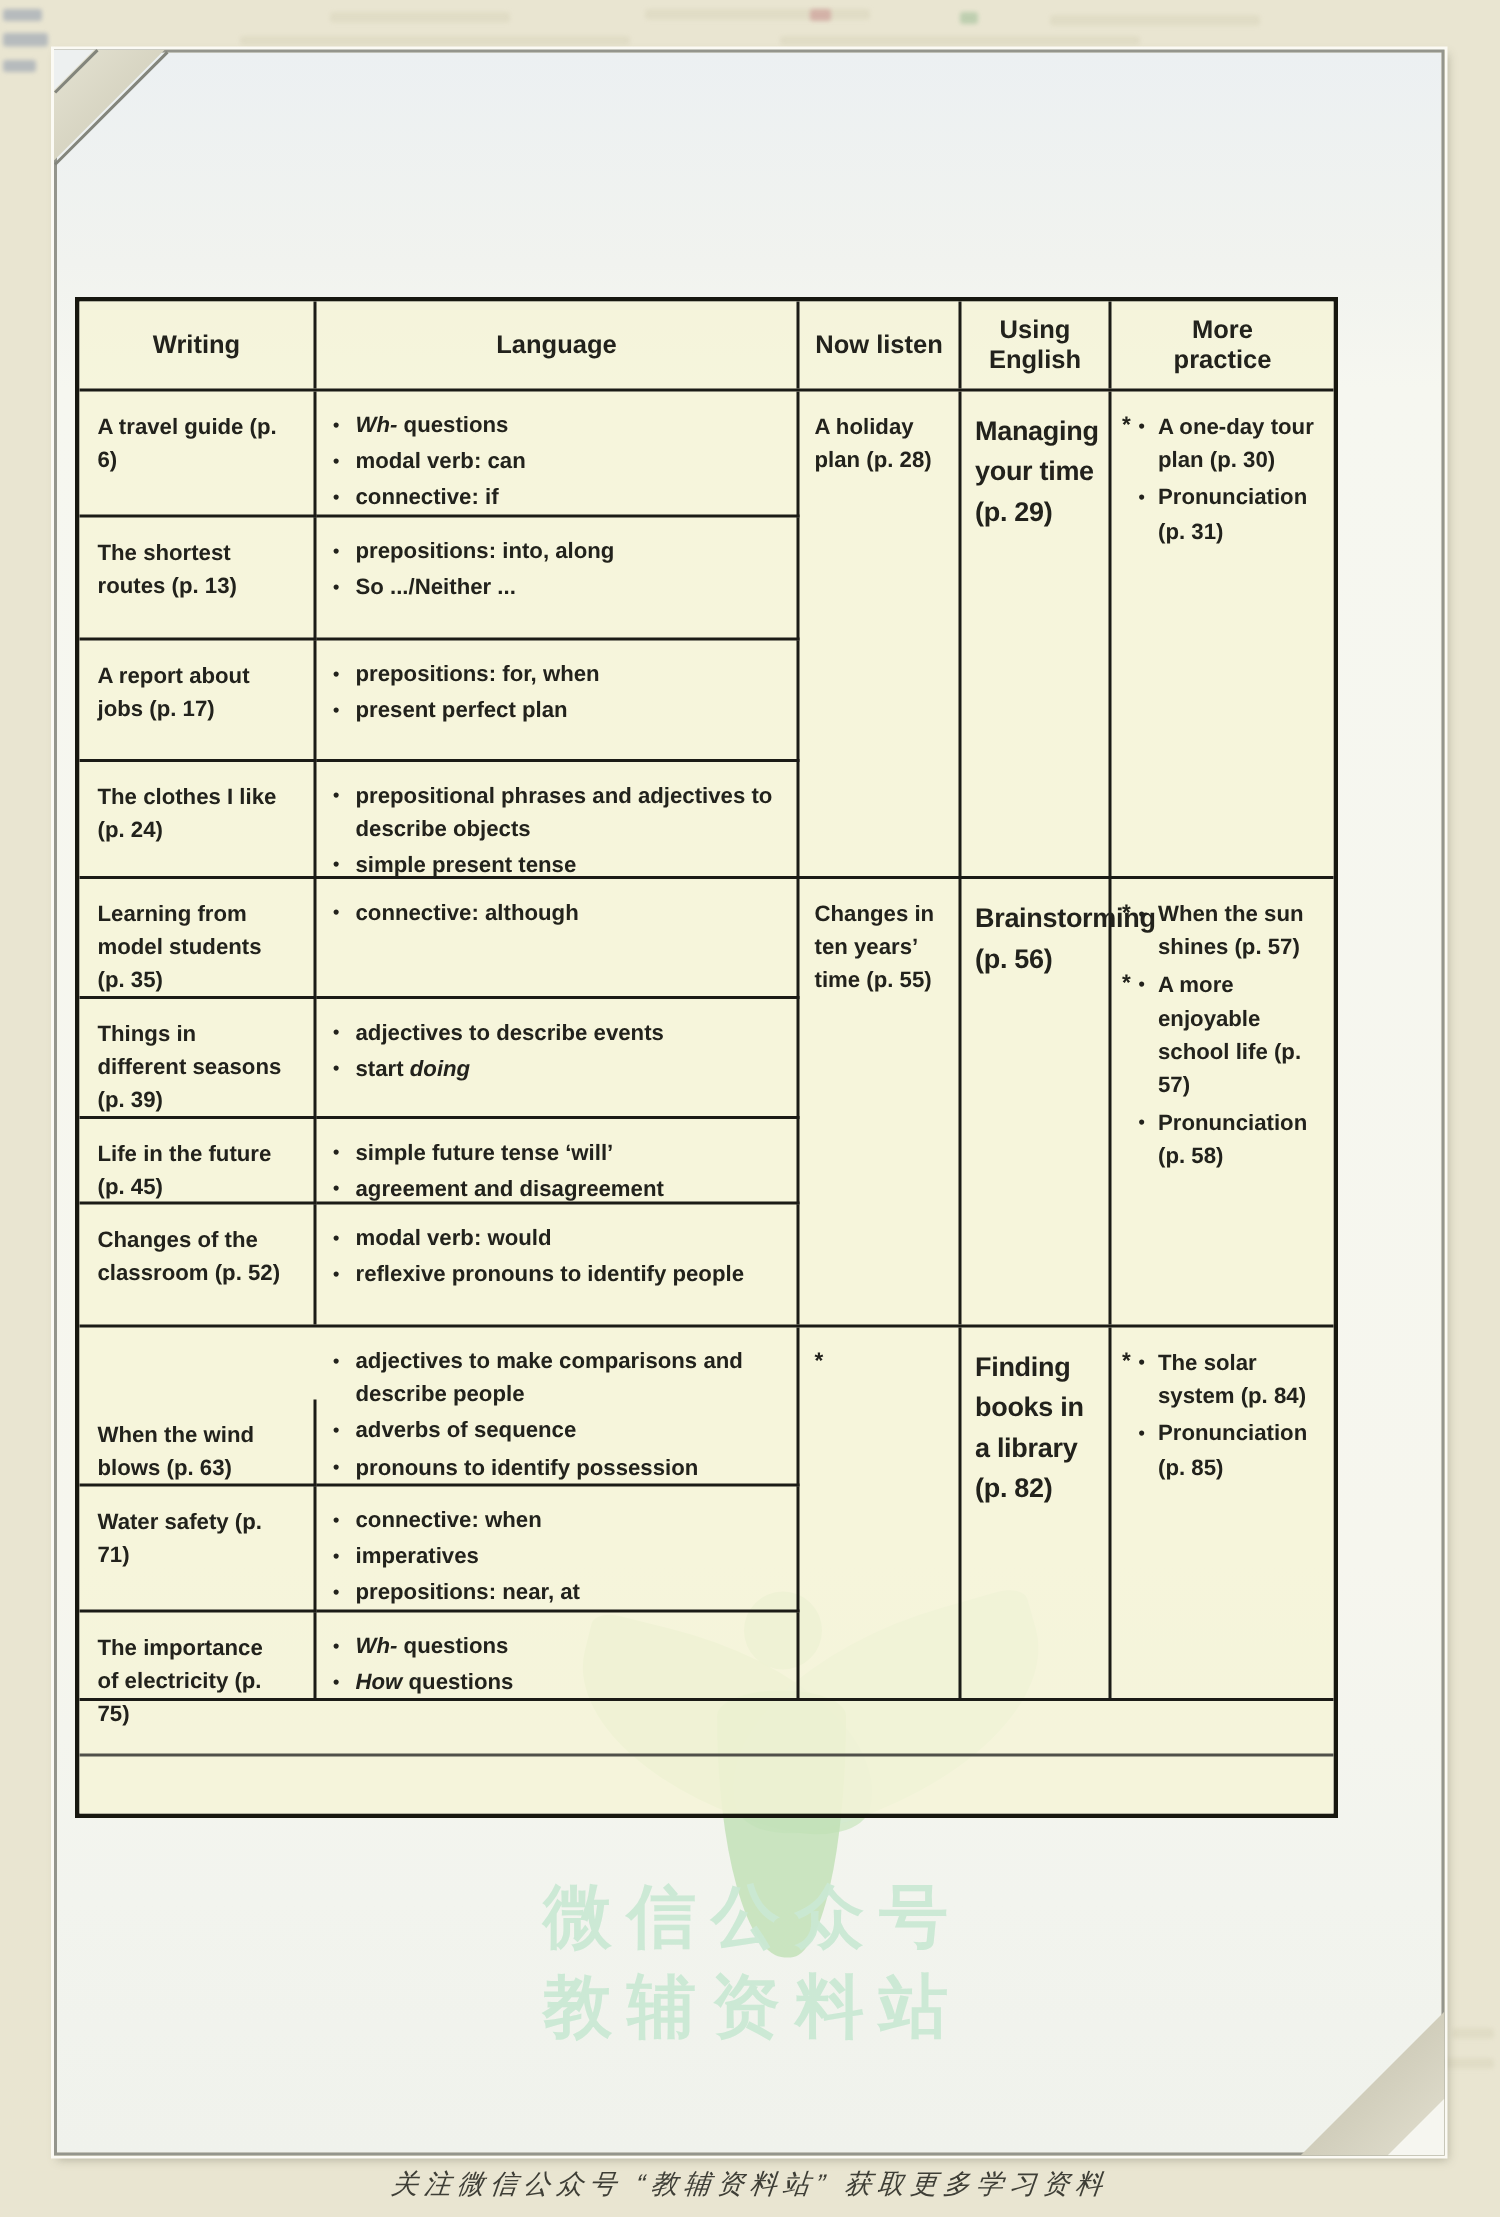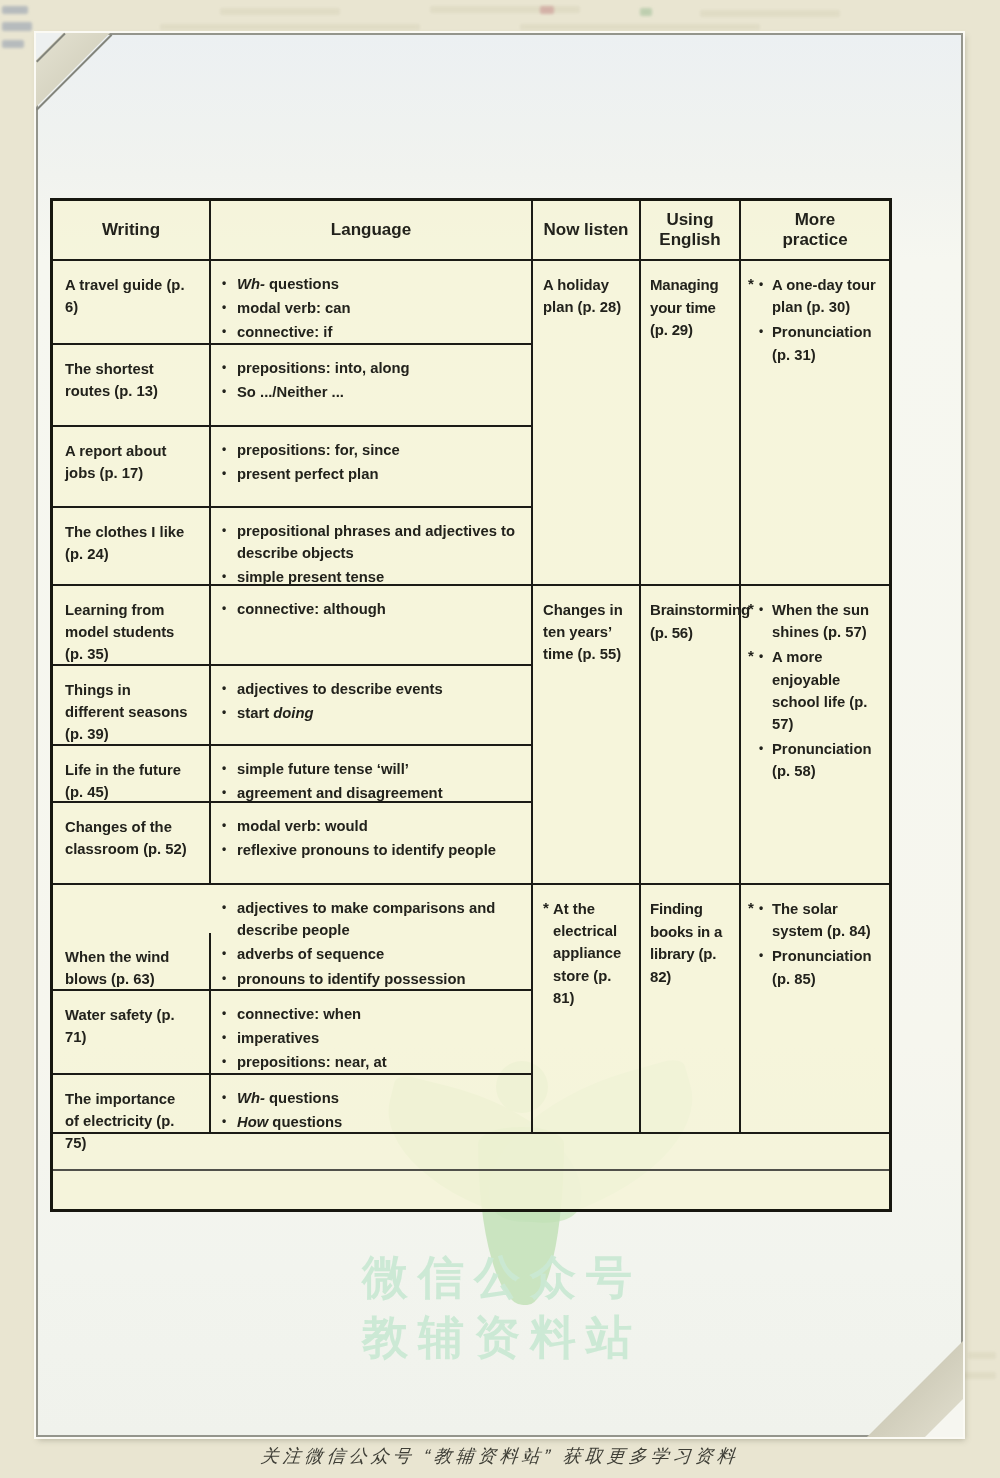--- a/index.html
+++ b/index.html
@@ -73,21 +73,21 @@
   .grp { border-bottom:2px solid #1b1b16; position:relative;font-weight:bold; }
   .g0 { grid-template-rows:84px 82px 81px 76px; }
   .g1 { grid-template-rows:80px 80px 57px 80px; }
   .g2 { grid-template-rows:106px 84px 57px; }
 
   .cell { border-right:2px solid #1b1b16; font-size:14.8px; line-height:1.5; }
   .c-writing { grid-column:1; padding:13px 20px 0 12px; border-bottom:2px solid #1b1b16; }
   .c-lang    { grid-column:2; padding:12px 12px 0 11px; border-bottom:2px solid #1b1b16; }
   .nb { border-bottom:none !important; }
   .c-listen  { grid-column:3; grid-row:1 / -1; padding:13px 5px 0 10px; }
-  .c-using   { grid-column:4; grid-row:1 / -1; padding:13px 3px 0 9px; font-size:15px; letter-spacing:-.2px; }
+  .c-using   { grid-column:4; grid-row:1 / -1; padding:13px 3px 0 9px; font-size:18px; letter-spacing:-.2px; }
   .c-more    { grid-column:5; grid-row:1 / -1; padding:13px 2px 0 7px; border-right:none; }
 
   .bi { display:flex; margin-bottom:2px; }
   .bi .bu { flex:0 0 15px; font-size:12px; padding-top:1px; }
   .bi .tx { flex:1; }
   .mp { display:flex; margin-bottom:3px; }
   .mp .st { flex:0 0 11px; font-size:15px; margin-top:-1px; }
   .mp .bu { flex:0 0 13px; font-size:12px; padding-top:1px; }
   .mp .tx { flex:1; }
   .nl { display:flex; }
@@ -182,21 +182,21 @@
               </div>
               <div class="bi">
                 <span class="bu">•</span>
                 <span class="tx">So .../Neither ...</span>
               </div>
             </div>
             <div class="cell c-writing" style="grid-row: 3;">A report about jobs (p. 17)</div>
             <div class="cell c-lang" style="grid-row: 3;">
               <div class="bi">
                 <span class="bu">•</span>
-                <span class="tx">prepositions: for, since</span>
+                <span class="tx">prepositions: for, when</span>
               </div>
               <div class="bi">
                 <span class="bu">•</span>
                 <span class="tx">present perfect plan</span>
               </div>
             </div>
             <div class="cell c-writing nb" style="grid-row: 4;">The clothes I like (p. 24)</div>
             <div class="cell c-lang nb" style="grid-row: 4;">
               <div class="bi">
                 <span class="bu">•</span>
@@ -329,21 +329,20 @@
                 <span class="tx"><i>Wh-</i> questions</span>
               </div>
               <div class="bi">
                 <span class="bu">•</span>
                 <span class="tx"><i>How</i> questions</span>
               </div>
             </div>
             <div class="cell c-listen">
               <div class="nl">
                 <span class="st">*</span>
-                <span class="tx">At the electrical appliance store (p. 81)</span>
               </div>
             </div>
             <div class="cell c-using">Finding books in a library (p. 82)</div>
             <div class="cell c-more">
               <div class="mp">
                 <span class="st">*</span>
                 <span class="bu">•</span>
                 <span class="tx">The solar system (p. 84)</span>
               </div>
               <div class="mp">

